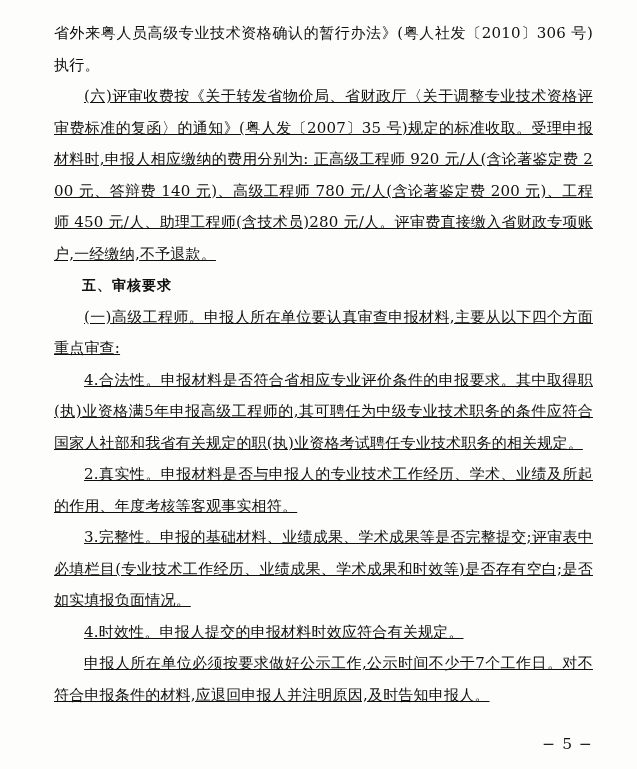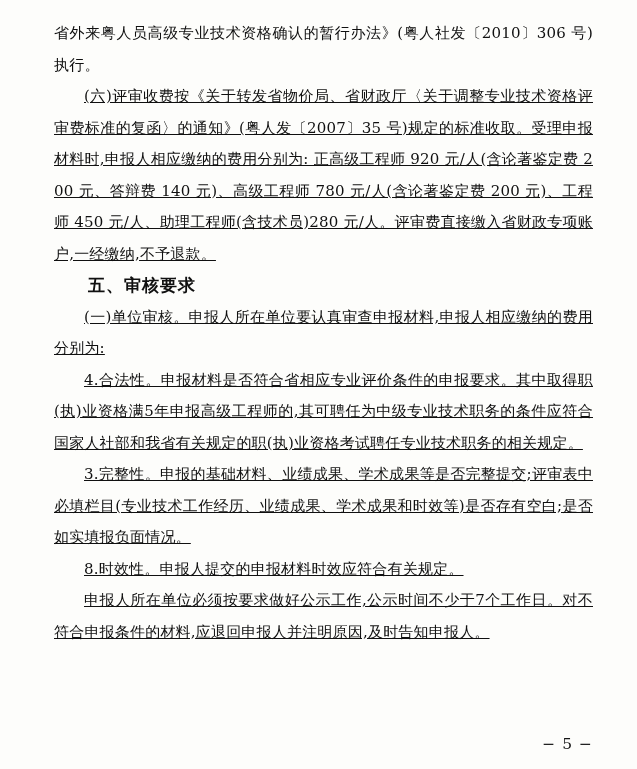--- a/index.html
+++ b/index.html
@@ -31,21 +31,21 @@
     margin: 0 0 0 0;
     text-indent: 0;
     white-space: normal;
     word-break: break-all;
   }
   .indent2 {
     text-indent: 2em;
     text-decoration: underline;
   }
   .heading {
-    font-size: 17px;
+    font-size: 14px;
     line-height: 31.5px;
     text-indent: 2em;
     font-weight: bold;
     letter-spacing: 1px;
     margin: 0;
   }
   .footer {
     position: absolute;
     left: 0;
     right: 44px;
@@ -58,20 +58,21 @@
   }
 </style>
 </head>
 <body>
 
 <div class="page">
   <div>
     <p class="para">省外来粤人员高级专业技术资格确认的暂行办法》(粤人社发〔2010〕306 号)执行。</p>
     <p class="para indent2">(六)评审收费按《关于转发省物价局、省财政厅〈关于调整专业技术资格评审费标准的复函〉的通知》(粤人发〔2007〕35 号)规定的标准收取。受理申报材料时,申报人相应缴纳的费用分别为: 正高级工程师 920 元/人(含论著鉴定费 200 元、答辩费 140 元)、高级工程师 780 元/人(含论著鉴定费 200 元)、工程师 450 元/人、助理工程师(含技术员)280 元/人。评审费直接缴入省财政专项账户,一经缴纳,不予退款。</p>
     <p class="heading">五、审核要求</p>
-    <p class="para indent2">(一)单位审核。申报人所在单位要认真审查申报材料,申报人相应缴纳的费用分别为:</p>
+    <p class="para indent2">(一)高级工程师。申报人所在单位要认真审查申报材料,主要从以下四个方面重点审查:</p>
     <p class="para indent2">4.合法性。申报材料是否符合省相应专业评价条件的申报要求。其中取得职(执)业资格满5年申报高级工程师的,其可聘任为中级专业技术职务的条件应符合国家人社部和我省有关规定的职(执)业资格考试聘任专业技术职务的相关规定。</p>
+    <p class="para indent2">2.真实性。申报材料是否与申报人的专业技术工作经历、学术、业绩及所起的作用、年度考核等客观事实相符。</p>
     <p class="para indent2">3.完整性。申报的基础材料、业绩成果、学术成果等是否完整提交;评审表中必填栏目(专业技术工作经历、业绩成果、学术成果和时效等)是否存有空白;是否如实填报负面情况。</p>
-    <p class="para indent2">8.时效性。申报人提交的申报材料时效应符合有关规定。</p>
+    <p class="para indent2">4.时效性。申报人提交的申报材料时效应符合有关规定。</p>
     <p class="para indent2">申报人所在单位必须按要求做好公示工作,公示时间不少于7个工作日。对不符合申报条件的材料,应退回申报人并注明原因,及时告知申报人。</p>
   </div>
   <div class="footer">− 5 −</div>
 </div>
 
 </body></html>

